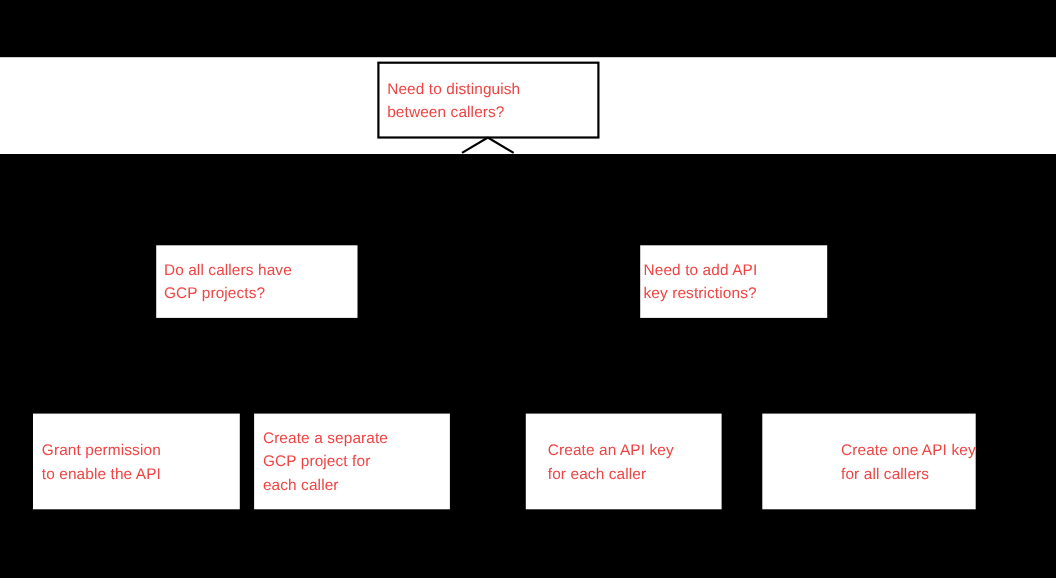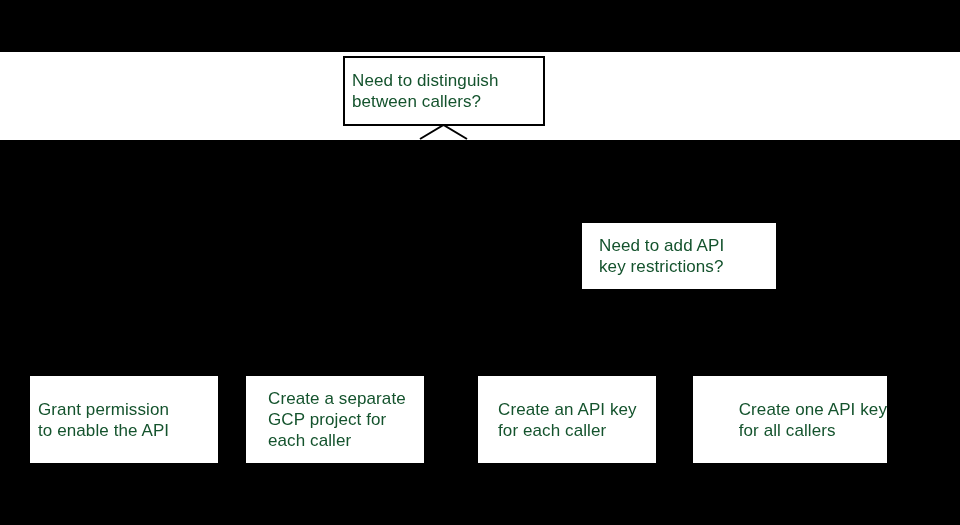--- a/index.html
+++ b/index.html
@@ -19,57 +19,57 @@
     position: absolute;
     left: 0;
     top: 52px;
     width: 960px;
     height: 88px;
     background: #ffffff;
   }
   .node {
     position: absolute;
     background: #ffffff;
-    color: #14532d;
+    color: #ef4444;
     display: flex;
     align-items: center;
     box-sizing: border-box;
-    font-size: 17px;
+    font-size: 14px;
     line-height: 21px;
     letter-spacing: 0.1px;
   }
   .node span {
     white-space: pre-line;
     display: block;
   }
   .node.decision-root {
     left: 343px; top: 56px;
     width: 202px; height: 70px;
     border: 2px solid #000000;
     padding-left: 7px;
   }
   .node.decision-left {
     left: 142px; top: 223px;
     width: 183px; height: 66px;
     padding-left: 7px;
   }
   .node.decision-right {
     left: 582px; top: 223px;
-    width: 194px; height: 66px;
-    padding-left: 17px;
+    width: 170px; height: 66px;
+    padding-left: 3px;
   }
   .node.outcome-1 {
     left: 30px; top: 376px;
     width: 188px; height: 87px;
     padding-left: 8px;
   }
   .node.outcome-2 {
-    left: 246px; top: 376px;
+    left: 231px; top: 376px;
     width: 178px; height: 87px;
-    padding-left: 22px;
+    padding-left: 8px;
   }
   .node.outcome-3 {
     left: 478px; top: 376px;
     width: 178px; height: 87px;
     padding-left: 20px;
   }
   .node.outcome-4 {
     left: 693px; top: 376px;
     width: 194px; height: 87px;
     padding-left: 8px;
@@ -91,20 +91,24 @@
   <div class="node decision-root">
     <span>Need to distinguish
 between callers?</span>
   </div>
 
   <svg class="branch-connector" viewBox="0 0 49 16" xmlns="http://www.w3.org/2000/svg">
     <polygon points="24.5,1 48,15 1,15" fill="#ffffff"></polygon>
     <path d="M1,15 L24.5,1 L48,15" fill="none" stroke="#000000" stroke-width="2"></path>
   </svg>
 
+  <div class="node decision-left">
+    <span>Do all callers have
+GCP projects?</span>
+  </div>
 
   <div class="node decision-right">
     <span>Need to add API
 key restrictions?</span>
   </div>
 
   <div class="node outcome-1">
     <span>Grant permission
 to enable the API</span>
   </div>

